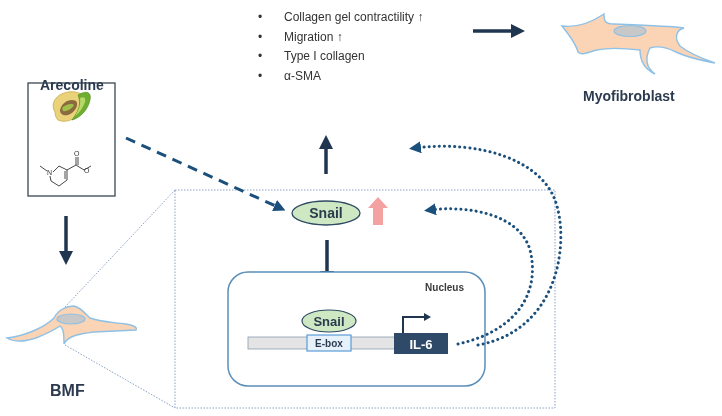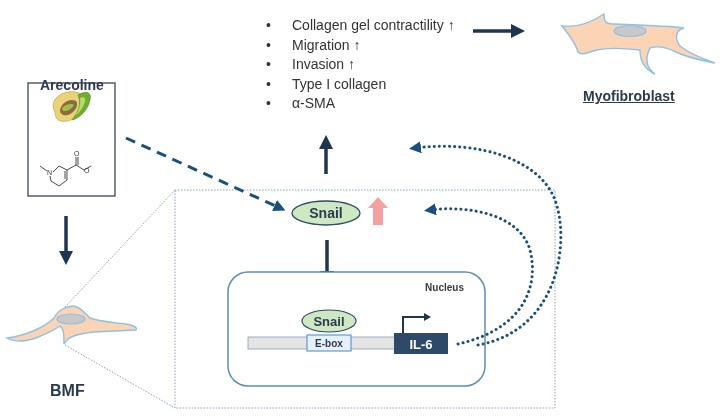--- a/index.html
+++ b/index.html
@@ -1,22 +1,22 @@
 <!DOCTYPE html>
 <html><head>
 <meta charset="utf-8">
 <style>
   html, body { margin: 0; padding: 0; background: #ffffff; }
   body { width: 722px; height: 416px; position: relative; overflow: hidden;
          font-family: "Liberation Sans", "DejaVu Sans", sans-serif; }
   #stage { position: absolute; left: 0; top: 0; width: 722px; height: 416px; }
   .lbl { position: absolute; color: #2b3a4e; white-space: nowrap; }
   .bold { font-weight: bold; }
-  .outcomes { position: absolute; left: 258px; top: 8px; margin: 8px; padding: 0;
-              list-style: none; font-size: 14px; color: #333333; line-height: 19.5px; }
+  .outcomes { position: absolute; left: 258px; top: 8px; margin: 0; padding: 0;
+              list-style: none; font-size: 12px; color: #333333; line-height: 19.5px; }
   .outcomes li { position: relative; padding-left: 26px; }
   .outcomes li::before { content: "•"; position: absolute; left: 0; top: 0; color: #333; }
 </style>
 </head>
 <body>
 
 <svg id="stage" width="722" height="416" viewBox="0 0 722 416" xmlns="http://www.w3.org/2000/svg">
   <defs>
     <marker id="ahNavy" viewBox="0 0 10 10" refX="5" refY="5" markerWidth="4" markerHeight="4" orient="auto">
       <path d="M0,0 L10,5 L0,10 Z" fill="#1f3550"></path>
@@ -103,21 +103,20 @@
 
   <path d="M403,333 L403,317 L425,317" fill="none" stroke="#1f3550" stroke-width="2"></path>
   <path d="M424,313 L431,317 L424,321 Z" fill="#1f3550"></path>
 
   <path d="M458,344 C520,330 540,290 530,250 C520,215 470,205 430,210" fill="none" stroke="#1b4f7c" stroke-width="3" stroke-linecap="round" stroke-dasharray="0.1,5" marker-end="url(#ahDot)"></path>
   <path d="M478,345 C560,330 570,240 555,200 C540,160 480,140 415,148" fill="none" stroke="#1b4f7c" stroke-width="3" stroke-linecap="round" stroke-dasharray="0.1,5" marker-end="url(#ahDot)"></path>
 </svg>
 
 <div class="lbl bold" style="left:40px; top:77px; font-size:14px;">Arecoline</div>
 <div class="lbl bold" style="left:50px; top:382px; font-size:16px;">BMF</div>
-<div class="lbl bold" style="left:583px; top:88px; font-size:14px;text-decoration:underline;">Myofibroblast</div>
+<div class="lbl bold" style="left:583px; top:88px; font-size:14px;">Myofibroblast</div>
 
 <ul class="outcomes">
   <li>Collagen gel contractility ↑</li>
   <li>Migration ↑</li>
-  <li>Invasion ↑</li>
   <li>Type I collagen</li>
   <li>α-SMA</li>
 </ul>
 
 </body></html>

